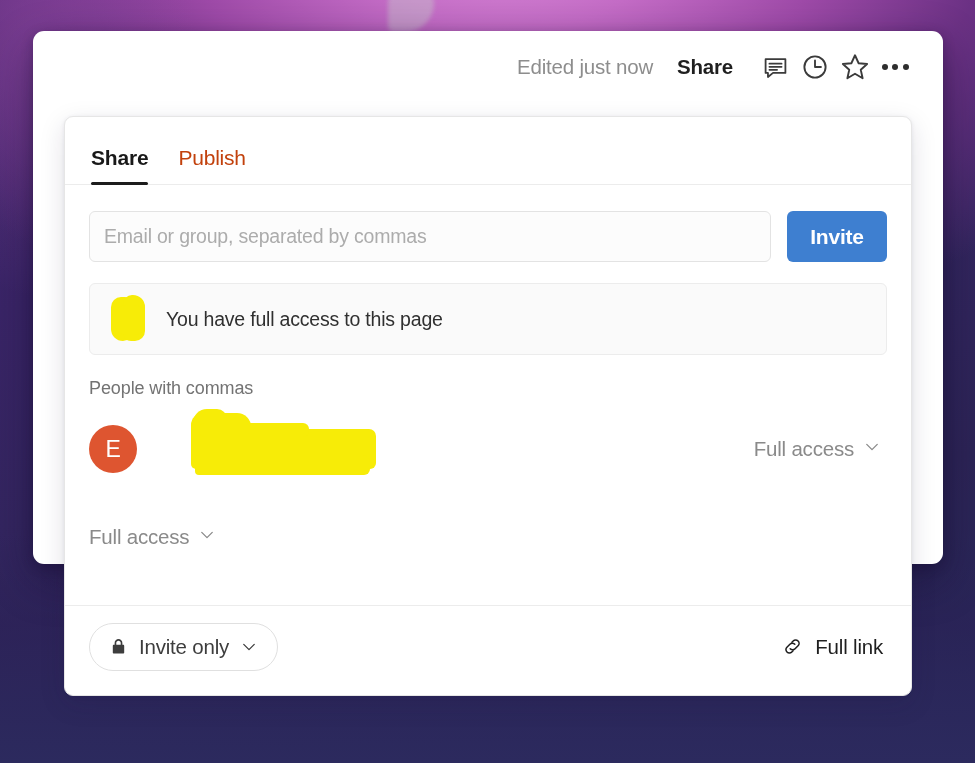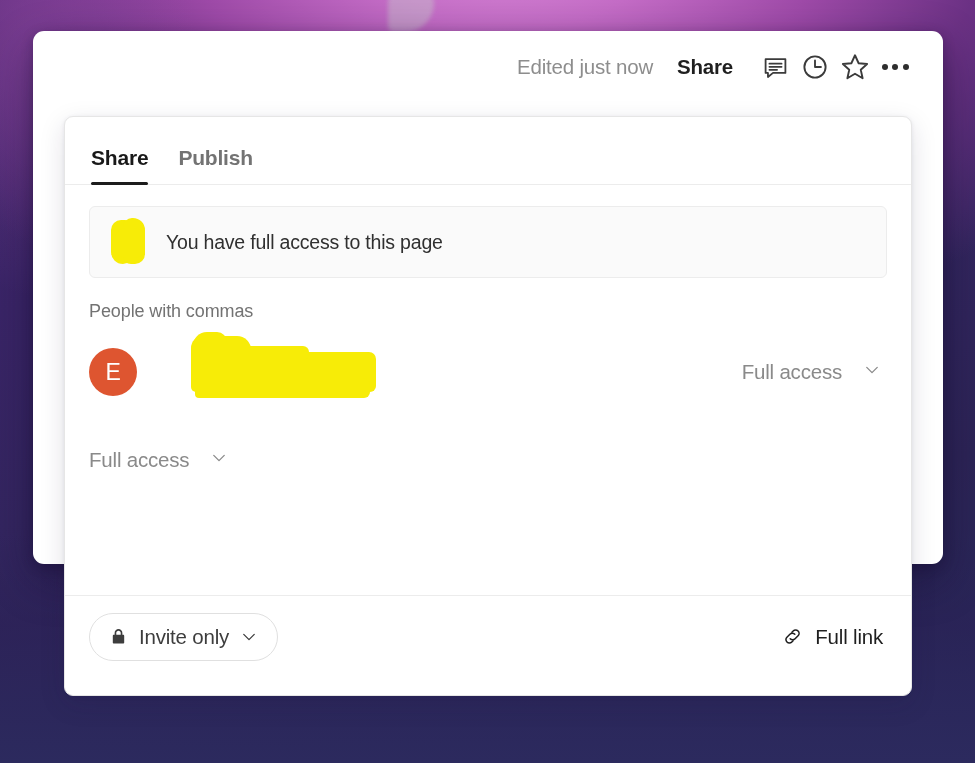--- a/index.html
+++ b/index.html
@@ -134,22 +134,22 @@
   }
   .tab.active::after {
     content: "";
     position: absolute;
     left: 0; right: 0; bottom: -1px;
     height: 3px;
     background: #1c1c1c;
     border-radius: 2px;
   }
   .tab.inactive {
-    color: #737373;
-    font-weight: 700;
+    color: #c2410c;
+    font-weight: 400;
   }
 
   
   #invite-row {
     display: flex;
     align-items: center;
     padding: 26px 24px 0 24px;
     gap: 16px;
   }
   #invite-input {
@@ -242,42 +242,42 @@
   .person-suffix {
     font-size: 21px;
     color: #555555;
     letter-spacing: -0.2px;
     position: relative;
     z-index: 3;
   }
   .access-level {
     display: flex;
     align-items: center;
-    gap: 21px;
+    gap: 9px;
     color: #8a8a8a;
     font-size: 20.5px;
     letter-spacing: -0.2px;
     cursor: pointer;
     white-space: nowrap;
     padding-right: 6px;
   }
 
   
   .redact {
     background: #f7ec07;
     position: absolute;
     border-radius: 4px;
     filter: blur(0.3px);
     z-index: 2;
   }
 
   
   #panel-footer {
     position: absolute;
-    left: 0; right: 0; bottom: 18px;
+    left: 0; right: 0; bottom: 8px;
     height: 82px;
     border-top: 1px solid #ececec;
     display: flex;
     align-items: center;
     justify-content: space-between;
     padding: 0 24px;
   }
   #invite-only-button {
     display: flex;
     align-items: center;
@@ -354,20 +354,24 @@
     </div>
   </div>
 
   <div id="share-panel">
 
     <div id="tabs">
       <div class="tab active">Share</div>
       <div class="tab inactive">Publish</div>
     </div>
 
+    <div id="invite-row">
+      <input id="invite-input" type="text" placeholder="Email or group, separated by commas" style="">
+      <button id="invite-button">Invite</button>
+    </div>
 
     <div id="access-banner">
       <div style="position:relative;width:46px;height:52px;flex:none;">
         <div class="redact" style="left:5px;top:4px;width:22px;height:44px;border-radius:10px 8px 10px 12px;"></div>
         <div class="redact" style="left:17px;top:2px;width:22px;height:46px;border-radius:9px 12px 10px 8px;"></div>
         <div class="redact" style="left:9px;top:12px;width:30px;height:30px;border-radius:11px;"></div>
       </div>
       <div id="access-banner-text">You have full access to this page</div>
     </div>
 

